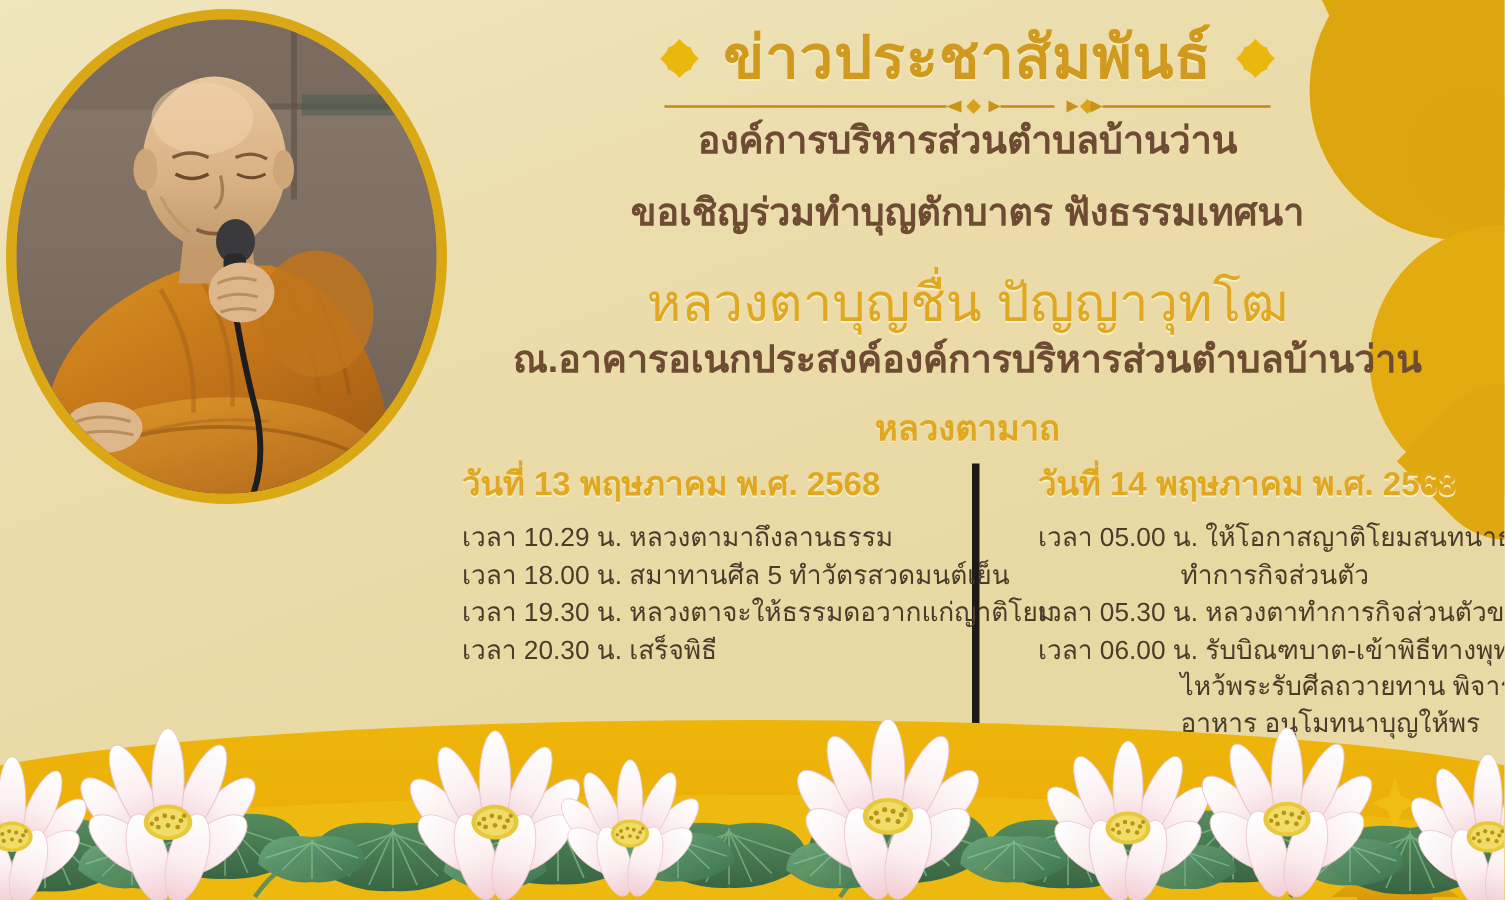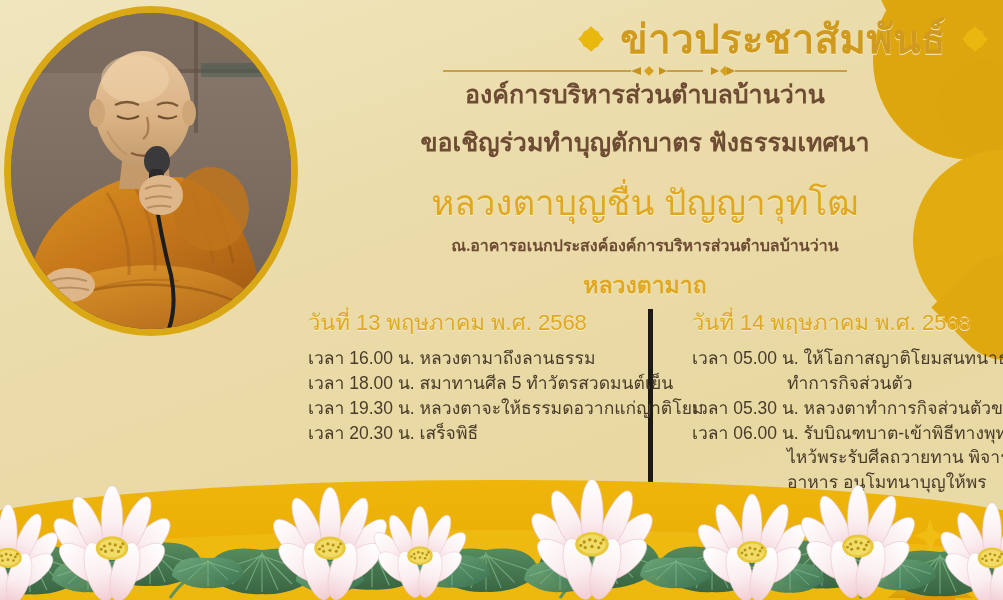--- a/index.html
+++ b/index.html
@@ -64,61 +64,61 @@
   .portrait-photo{
     position:absolute;inset:7px;border-radius:50%;overflow:hidden;
     background:#7a6a5e;
   }
 
   
   .header{
     position:absolute;left:300px;top:18px;width:690px;text-align:center;
   }
   .title-row{
-    display:flex;align-items:center;justify-content:flex-end;gap:14px;
+    display:flex;align-items:center;justify-content:center;gap:14px;
   }
   .title-main{
     font-size:40px;font-weight:bold;color:#cf9a1e;letter-spacing:.5px;
     text-shadow:0 1px 0 #f6edc6;line-height:1.05;
   }
   .quatrefoil{width:30px;height:30px;flex:0 0 30px;}
   .title-rule{
     margin:4px auto 0;width:420px;height:14px;
   }
   .sub1{
     font-size:25px;font-weight:bold;color:#6e4b33;margin-top:0;line-height:1.3;
   }
   .sub2{
     font-size:25px;font-weight:bold;color:#6e4b33;margin-top:15px;line-height:1.3;
   }
   .monk-name{
     font-size:35px;font-weight:normal;color:#e0a820;margin-top:24px;line-height:1.2;
     text-shadow:0 1px 0 #f7eecb;
   }
   .venue{
-    font-size:16px;font-weight:bold;color:#6e4b33;margin-top:12px;line-height:1.3;font-family:Liberation Serif, serif;
+    font-size:25px;font-weight:bold;color:#6e4b33;line-height:1.3;
   }
   .agenda-label{
     font-size:23px;font-weight:bold;color:#e0a820;margin-top:10px;
     text-shadow:0 1px 0 #f7eecb;
   }
 
   
   .schedule{
     position:absolute;left:300px;top:305px;width:690px;display:flex;
   }
   .col{position:relative;}
   .col-left{width:348px;padding-left:8px;box-sizing:border-box;}
   .col-right{width:342px;padding-left:18px;box-sizing:border-box;margin-left:26px;}
   .divider{
     position:absolute;left:348px;top:4px;width:5px;height:205px;
     background:#1d1a16;
   }
   .day-head{
-    font-size:22px;font-weight:normal;color:#e0a820;margin-bottom:6px;
+    font-size:22px;font-weight:bold;color:#e0a820;margin-bottom:6px;
     text-shadow:0 1px 0 #f7eecb;white-space:nowrap;
   }
   .evt{
     font-size:17.5px;color:#4a3c2a;line-height:1.42;white-space:nowrap;
   }
 </style>
 </head>
 <body>
 
 <div id="poster">
@@ -246,21 +246,21 @@
     <div class="monk-name">หลวงตาบุญชื่น ปัญญาวุทโฒ</div>
     <div class="venue">ณ.อาคารอเนกประสงค์องค์การบริหารส่วนตำบลบ้านว่าน</div>
     <div class="agenda-label">หลวงตามาถ</div>
   </div>
 
   <div class="schedule">
     <div class="divider"></div>
 
     <div class="col col-left">
       <div class="day-head">วันที่ 13 พฤษภาคม พ.ศ. 2568</div>
-      <div class="evt">เวลา 16.00 น. หลวงตามาถึงลานธรรม</div>
+      <div class="evt">เวลา 10.29 น. หลวงตามาถึงลานธรรม</div>
       <div class="evt">เวลา 18.00 น. สมาทานศีล 5 ทำวัตรสวดมนต์เย็น</div>
       <div class="evt">เวลา 19.30 น. หลวงตาจะให้ธรรมดอวากแก่ญาติโยม</div>
       <div class="evt">เวลา 20.30 น. เสร็จพิธี</div>
     </div>
 
     <div class="col col-right">
       <div class="day-head">วันที่ 14 พฤษภาคม พ.ศ. 2568</div>
 
       <div class="evt">เวลา 05.00 น. ให้โอกาสญาติโยมสนทนาธรรมและ</div>
       <div class="evt" style="padding-left:95px">ทำการกิจส่วนตัว</div>

